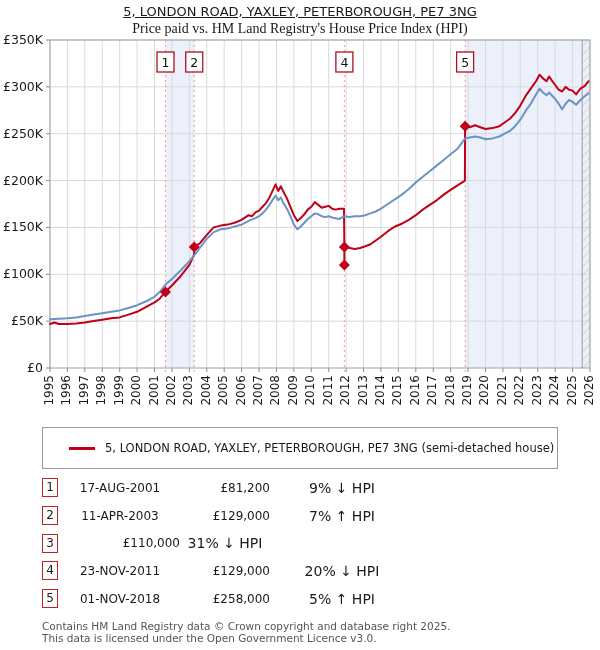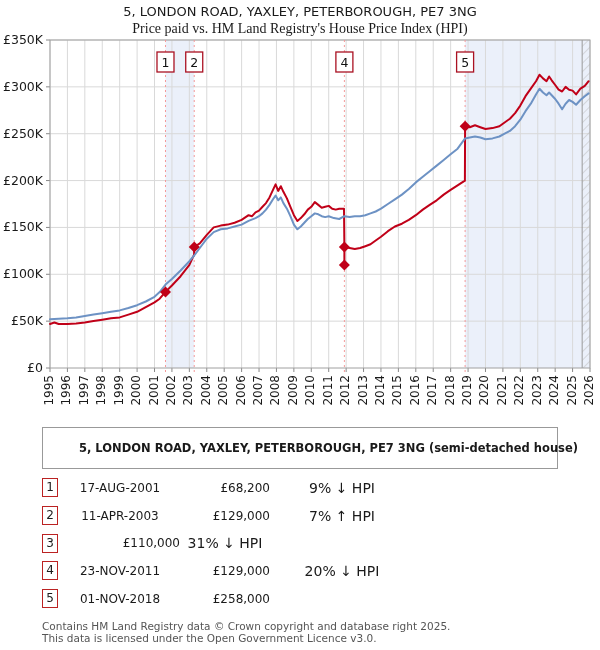--- a/index.html
+++ b/index.html
@@ -1,26 +1,26 @@
 <!DOCTYPE html>
 <html><head>
 <meta charset="utf-8">
 <style>
   html,body{margin:0;padding:0;background:#fff;}
   #page{position:relative;width:600px;height:650px;background:#fff;
         font-family:"DejaVu Sans","Liberation Sans",sans-serif;overflow:hidden;}
   .title{position:absolute;left:0;width:600px;text-align:center;color:#1a1a1a;}
-  #title1{top:4px;font-size:13px;}
+  #title1{top:4px;font-size:13px;text-decoration:underline;}
   #title2{top:21px;font-size:14px;font-family:Liberation Serif, serif;}
   #chart-svg{position:absolute;left:0;top:0;}
   .year-label{position:absolute;writing-mode:vertical-rl;transform:rotate(180deg);
         font-size:12px;color:#1a1a1a;line-height:15px;}
   #legend{position:absolute;left:42px;top:427px;width:514px;height:40px;
         border:1px solid #999;background:#fff;display:flex;flex-direction:column;justify-content:space-evenly;}
-  .legend-row{display:flex;align-items:center;height:18px;font-weight:bold;}
+  .legend-row{display:flex;align-items:center;height:18px;}
   .legend-swatch{width:26px;height:0;border-top-width:3px;border-top-style:solid;margin-left:26px;margin-right:10px;}
   .legend-label{font-size:11.5px;color:#1a1a1a;white-space:nowrap;}
   #tx-table{position:absolute;left:42px;top:474px;width:520px;}
   .tx-row{display:grid;grid-template-columns:18px 120px 90px 144px;align-items:center;height:27.7px;}
   .tx-num{width:14px;height:17px;border:1px solid #bb2222;background:#fff;color:#1a1a1a;
         font-size:12px;text-align:center;line-height:17px;}
   .tx-date{font-size:12px;color:#1a1a1a;text-align:center;}
   .tx-price{font-size:12px;color:#1a1a1a;text-align:right;}
   .tx-pct{font-size:14px;color:#1a1a1a;text-align:center;}
   #footer{position:absolute;left:42px;top:620px;font-size:10.5px;color:#555;line-height:12px;}
@@ -190,21 +190,21 @@
     <div class="legend-row">
       <span class="legend-swatch" id="sw0" style="border-top-color: rgb(192, 0, 24);"></span>
       <span class="legend-label">5, LONDON ROAD, YAXLEY, PETERBOROUGH, PE7 3NG (semi-detached house)</span>
     </div>
   </div>
 
   <div id="tx-table">
       <div class="tx-row">
         <div class="tx-num">1</div>
         <div class="tx-date">17-AUG-2001</div>
-        <div class="tx-price">£68,200</div>
+        <div class="tx-price">£81,200</div>
         <div class="tx-pct">9% ↓ HPI</div>
       </div>
       <div class="tx-row">
         <div class="tx-num">2</div>
         <div class="tx-date">11-APR-2003</div>
         <div class="tx-price">£129,000</div>
         <div class="tx-pct">7% ↑ HPI</div>
       </div>
       <div class="tx-row">
         <div class="tx-num">3</div>
@@ -214,20 +214,21 @@
       <div class="tx-row">
         <div class="tx-num">4</div>
         <div class="tx-date">23-NOV-2011</div>
         <div class="tx-price">£129,000</div>
         <div class="tx-pct">20% ↓ HPI</div>
       </div>
       <div class="tx-row">
         <div class="tx-num">5</div>
         <div class="tx-date">01-NOV-2018</div>
         <div class="tx-price">£258,000</div>
+        <div class="tx-pct">5% ↑ HPI</div>
       </div>
     </div>
 
   <div id="footer">
     <div>Contains HM Land Registry data © Crown copyright and database right 2025.</div>
     <div>This data is licensed under the Open Government Licence v3.0.</div>
   </div>
 </div>
 
 </body></html>

